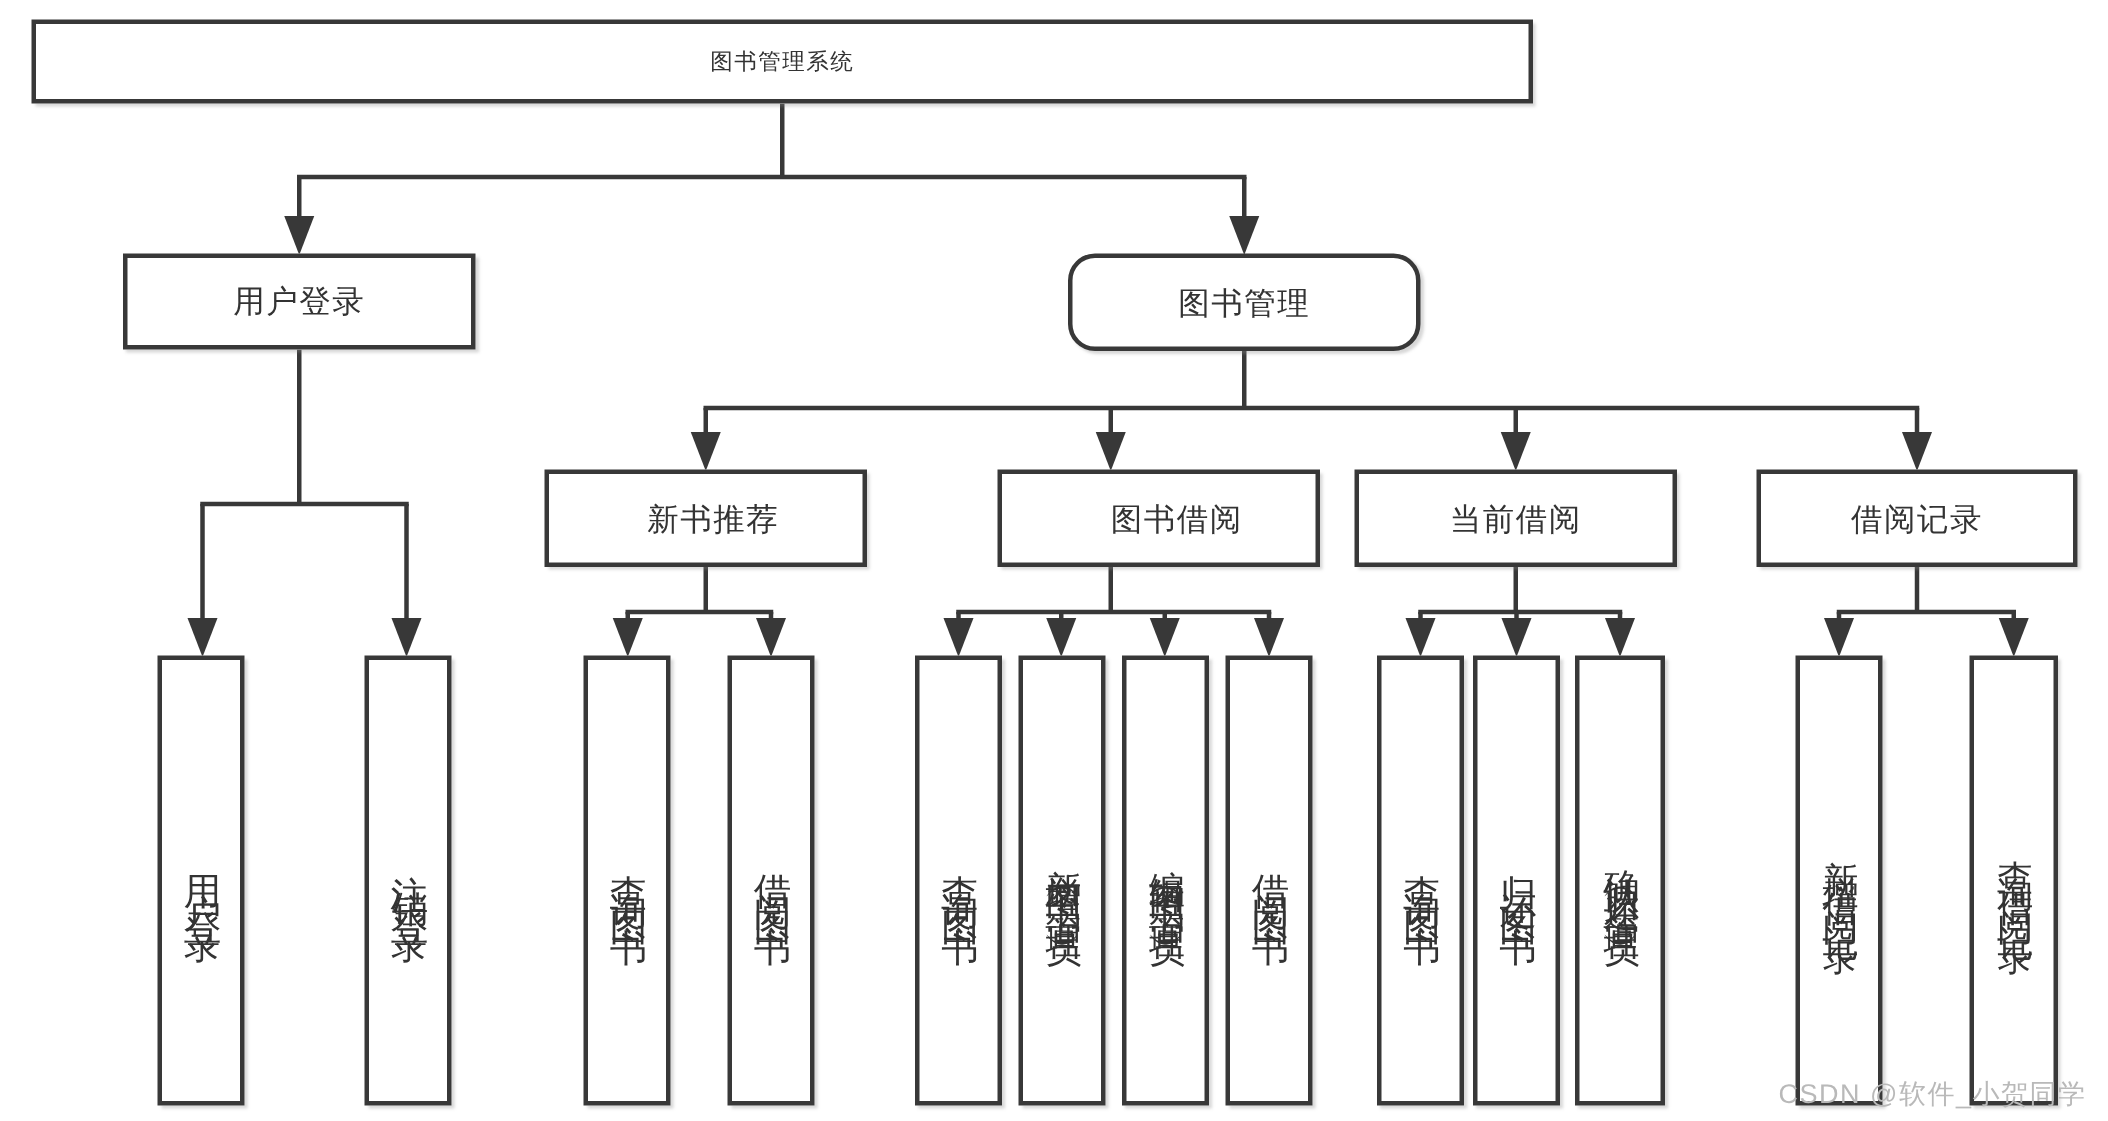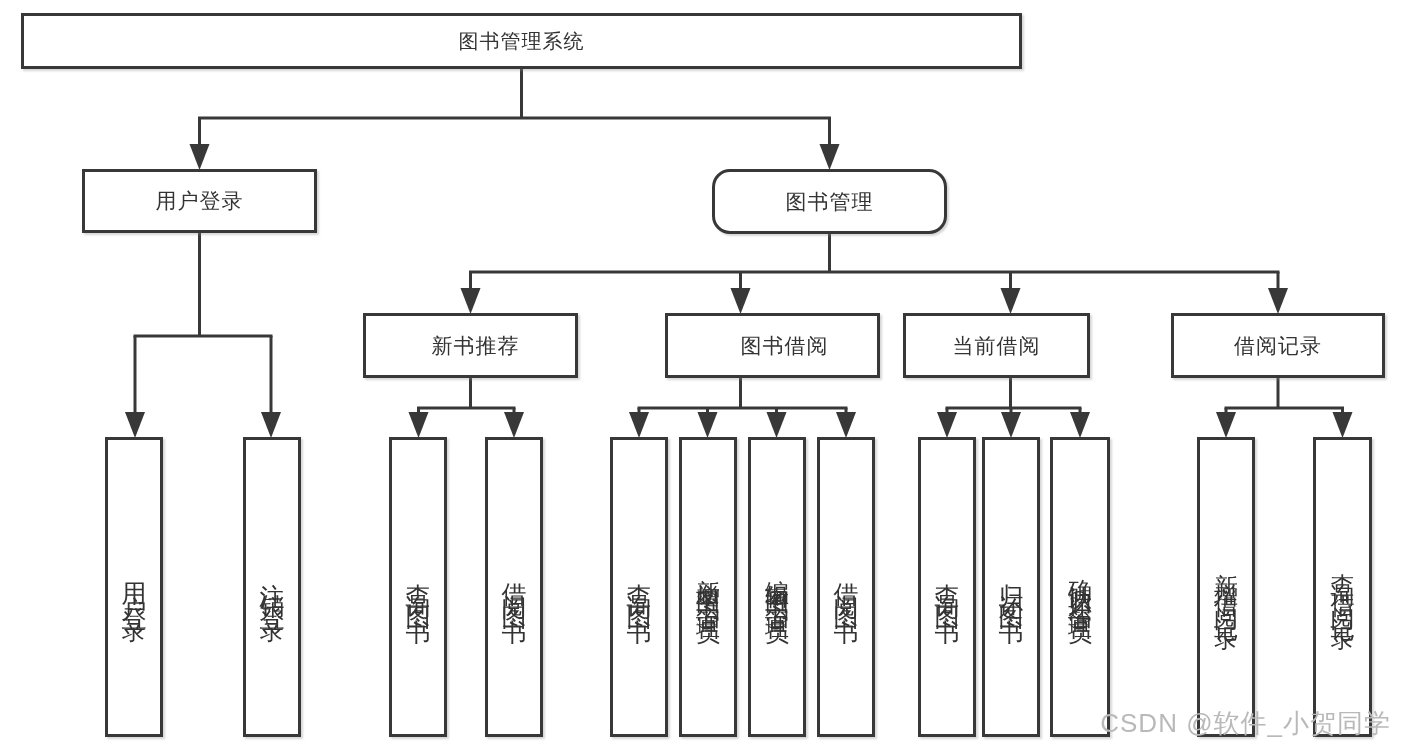--- a/index.html
+++ b/index.html
@@ -33,36 +33,36 @@
     border: 3px solid #383838;
     display: flex;
     align-items: center;
     justify-content: center;
     font-size: 21px;
     letter-spacing: 1px;
     z-index: 2;
     box-shadow: 2px 2px 2px rgba(140,140,140,0.35);
     white-space: nowrap;
   }
-  .node.root { font-size: 20px; }
+  .node.root { font-size: 15px; }
   .vnode {
     writing-mode: vertical-rl;
     text-orientation: mixed;
     font-size: 25px;
     letter-spacing: 12px;
     line-height: 1;
   }
   .vnode.med { font-size: 24px; letter-spacing: 11px; }
   .vnode.long { font-size: 24px; letter-spacing: 6px; }
   .watermark {
     position: absolute;
     right: 14px;
     bottom: 6px;
     z-index: 3;
-    font-size: 26px;
+    font-size: 18px;
     color: #b9b9b9;
     letter-spacing: 1px;
     text-align: right;
   }
 </style>
 </head>
 <body>
 
 <div class="canvas">
 
@@ -152,21 +152,21 @@
   <div class="node" style="left:712px; top:169px; width:235px; height:65px;border-radius:18px;">
     <span>图书管理</span>
   </div>
 
   <div class="node" style="left:363px; top:313px; width:215px; height:65px;padding-left:10px;">
     <span>新书推荐</span>
   </div>
   <div class="node" style="left:665px; top:313px; width:215px; height:65px;padding-left:24px;">
     <span>图书借阅</span>
   </div>
-  <div class="node" style="left:903px; top:313px; width:187px; height:65px;">
+  <div class="node" style="left:903px; top:313px; width:215px; height:65px;">
     <span>当前借阅</span>
   </div>
   <div class="node" style="left:1171px; top:313px; width:214px; height:65px;text-align:right;">
     <span>借阅记录</span>
   </div>
 
   <div class="node vnode" style="left:105px; top:437px; width:58px; height:300px;">
     <span>用户登录</span>
   </div>
   <div class="node vnode" style="left:243px; top:437px; width:58px; height:300px;">

